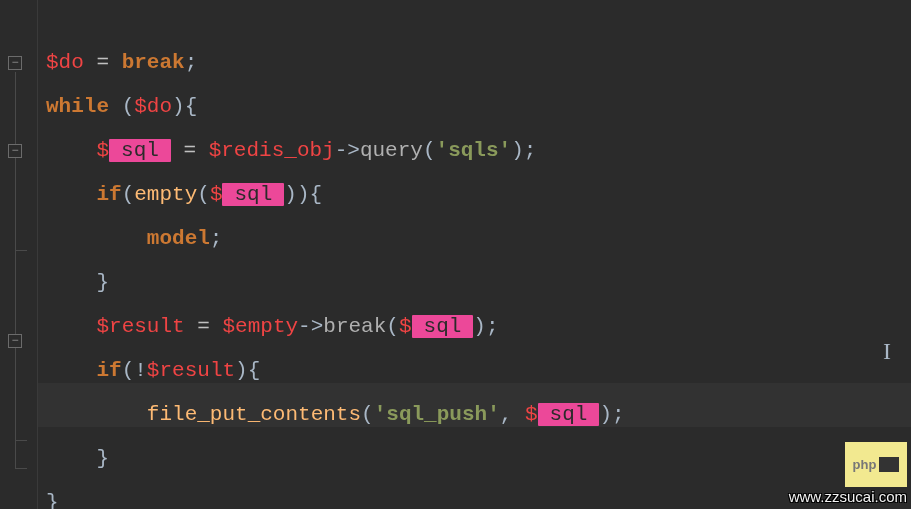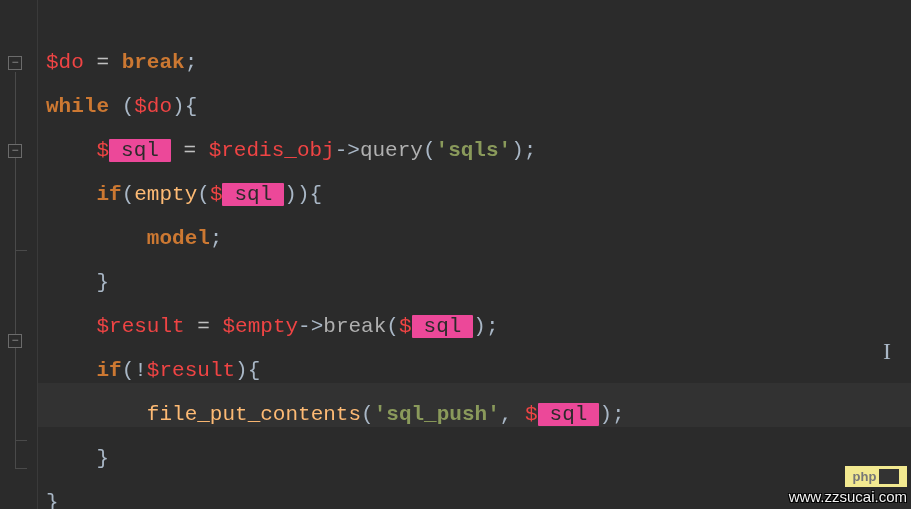--- a/index.html
+++ b/index.html
@@ -93,21 +93,21 @@
     font-family: Arial, sans-serif;
     font-size: 15px;
     color: #f2f2f2;
     text-shadow: 1px 1px 0 #000, -1px -1px 0 #000, 1px -1px 0 #000, -1px 1px 0 #000;
   }
   .badge {
     position: absolute;
     right: 4px;
     bottom: 22px;
     background: #f2e990;
-    padding: 3px 8px;
+    padding: 15px 8px;
     font-family: Arial, sans-serif;
     font-size: 13px;
     color: #000;
   }
   .badge .php { color: #777; font-weight: bold; }
   .badge .box { background: #333; color: #333; padding: 0 8px; margin-left: 3px; }
 </style>
 </head>
 <body>
 

